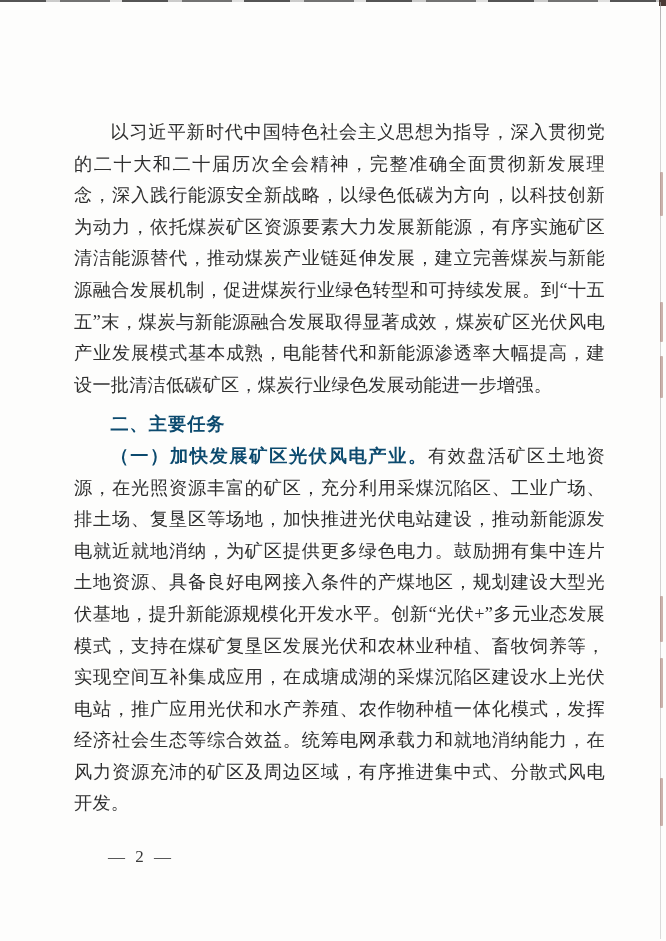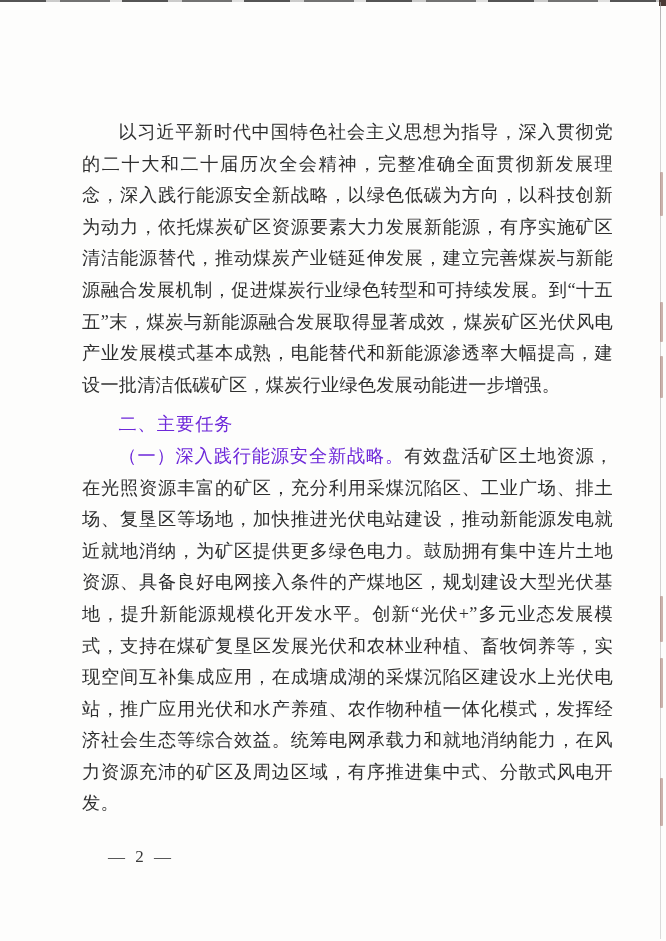--- a/index.html
+++ b/index.html
@@ -28,50 +28,50 @@
   
   .right-edge{
     position:absolute;top:2px;right:5px;width:1px;height:937px;
     background:linear-gradient(180deg,#9a9a9a 0%,#c9c9c9 12%,#c2c2c2 55%,#cfcfcf 100%);
     opacity:.75;
   }
   .scan-mark{
     position:absolute;right:3px;width:3px;border-radius:1px;
   }
   .content{
-    position:absolute;left:82px;top:117px;width:531px;
+    position:absolute;left:74px;top:117px;width:531px;
     text-align:justify;
     font-size:18.2px;line-height:31.6px;
     color:#2f2f2f;
     letter-spacing:.2px;
   }
   .content p{margin:0;text-indent:2em;}
   .content p.heading{
     margin-top:8px;
     font-weight:bold;color:#141414;
     letter-spacing:1px;
   }
-  .content .bold{font-weight:normal;color:#6d28d9;}
+  .content .bold{font-weight:bold;color:#0c4a6e;}
   .footer{
     position:absolute;left:108px;top:847px;
     font-size:17px;color:#3a3a3a;letter-spacing:3px;
   }
 </style>
 </head>
 <body>
 
 <div class="page">
   <div class="top-edge"></div>
   <div class="corner-nub"></div>
   <div class="right-edge"></div>
 
   <div class="content">
       <p><span>以习近平新时代中国特色社会主义思想为指导，深入贯彻党的二十大和二十届历次全会精神，完整准确全面贯彻新发展理念，深入践行能源安全新战略，以绿色低碳为方向，以科技创新为动力，依托煤炭矿区资源要素大力发展新能源，有序实施矿区清洁能源替代，推动煤炭产业链延伸发展，建立完善煤炭与新能源融合发展机制，促进煤炭行业绿色转型和可持续发展。到“十五五”末，煤炭与新能源融合发展取得显著成效，煤炭矿区光伏风电产业发展模式基本成熟，电能替代和新能源渗透率大幅提高，建设一批清洁低碳矿区，煤炭行业绿色发展动能进一步增强。</span></p>
       <p class="heading"><span class="bold">二、主要任务</span></p>
-      <p><span class="bold">（一）深入践行能源安全新战略。</span><span>有效盘活矿区土地资源，在光照资源丰富的矿区，充分利用采煤沉陷区、工业广场、排土场、复垦区等场地，加快推进光伏电站建设，推动新能源发电就近就地消纳，为矿区提供更多绿色电力。鼓励拥有集中连片土地资源、具备良好电网接入条件的产煤地区，规划建设大型光伏基地，提升新能源规模化开发水平。创新“光伏+”多元业态发展模式，支持在煤矿复垦区发展光伏和农林业种植、畜牧饲养等，实现空间互补集成应用，在成塘成湖的采煤沉陷区建设水上光伏电站，推广应用光伏和水产养殖、农作物种植一体化模式，发挥经济社会生态等综合效益。统筹电网承载力和就地消纳能力，在风力资源充沛的矿区及周边区域，有序推进集中式、分散式风电开发。</span></p>
+      <p><span class="bold">（一）加快发展矿区光伏风电产业。</span><span>有效盘活矿区土地资源，在光照资源丰富的矿区，充分利用采煤沉陷区、工业广场、排土场、复垦区等场地，加快推进光伏电站建设，推动新能源发电就近就地消纳，为矿区提供更多绿色电力。鼓励拥有集中连片土地资源、具备良好电网接入条件的产煤地区，规划建设大型光伏基地，提升新能源规模化开发水平。创新“光伏+”多元业态发展模式，支持在煤矿复垦区发展光伏和农林业种植、畜牧饲养等，实现空间互补集成应用，在成塘成湖的采煤沉陷区建设水上光伏电站，推广应用光伏和水产养殖、农作物种植一体化模式，发挥经济社会生态等综合效益。统筹电网承载力和就地消纳能力，在风力资源充沛的矿区及周边区域，有序推进集中式、分散式风电开发。</span></p>
     </div>
 
   <div class="footer">— 2 —</div>
 <div class="scan-mark" style="top: 172px; height: 44px; background: rgb(163, 117, 106); opacity: 0.55;"></div>
     <div class="scan-mark" style="top: 302px; height: 40px; background: rgb(163, 117, 106); opacity: 0.55;"></div>
     <div class="scan-mark" style="top: 356px; height: 42px; background: rgb(163, 117, 106); opacity: 0.55;"></div>
     <div class="scan-mark" style="top: 596px; height: 46px; background: rgb(163, 117, 106); opacity: 0.55;"></div>
     <div class="scan-mark" style="top: 658px; height: 50px; background: rgb(163, 117, 106); opacity: 0.55;"></div>
     <div class="scan-mark" style="top: 778px; height: 48px; background: rgb(163, 117, 106); opacity: 0.55;"></div>
   </div>

